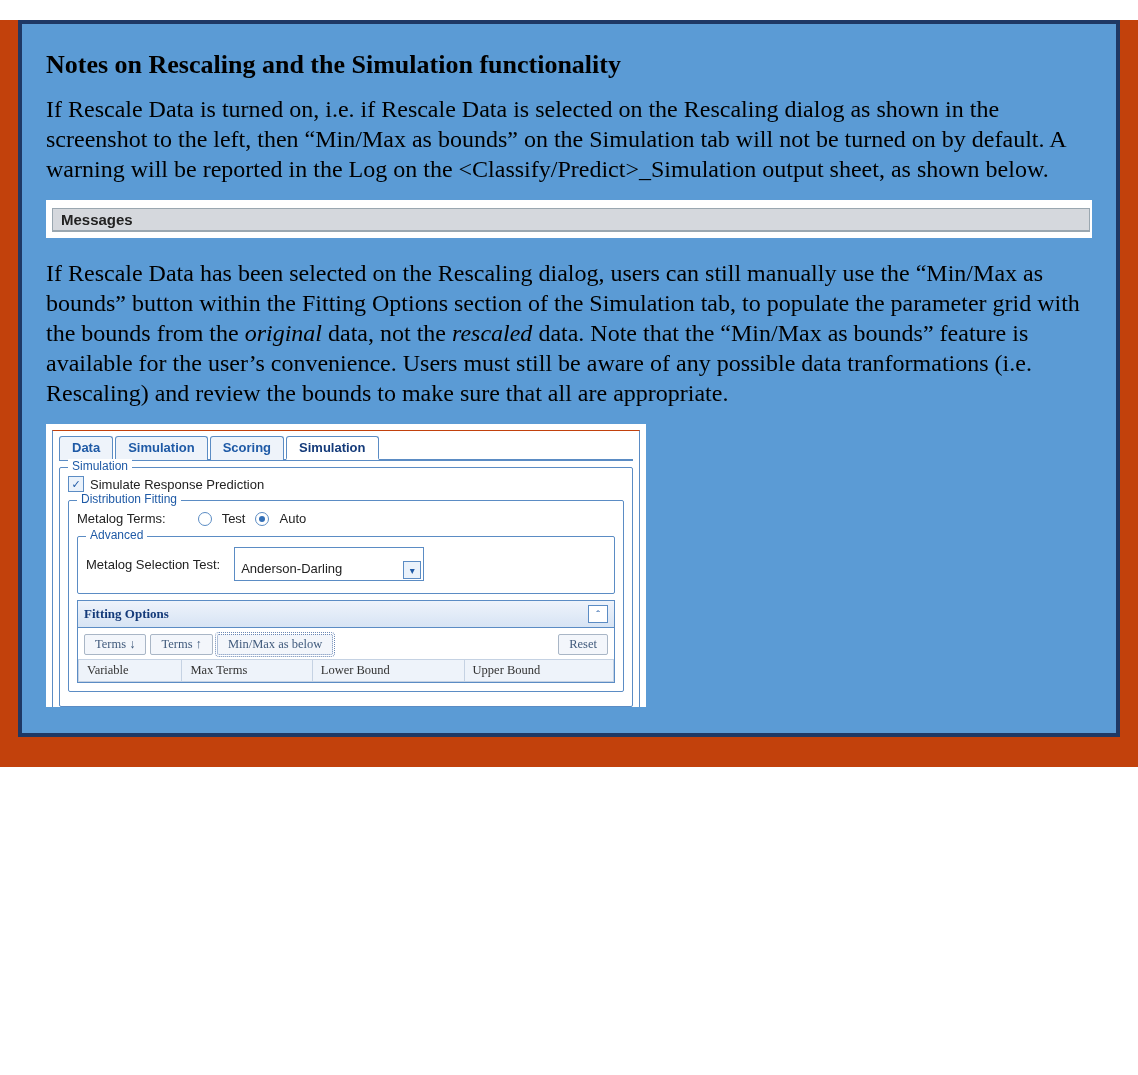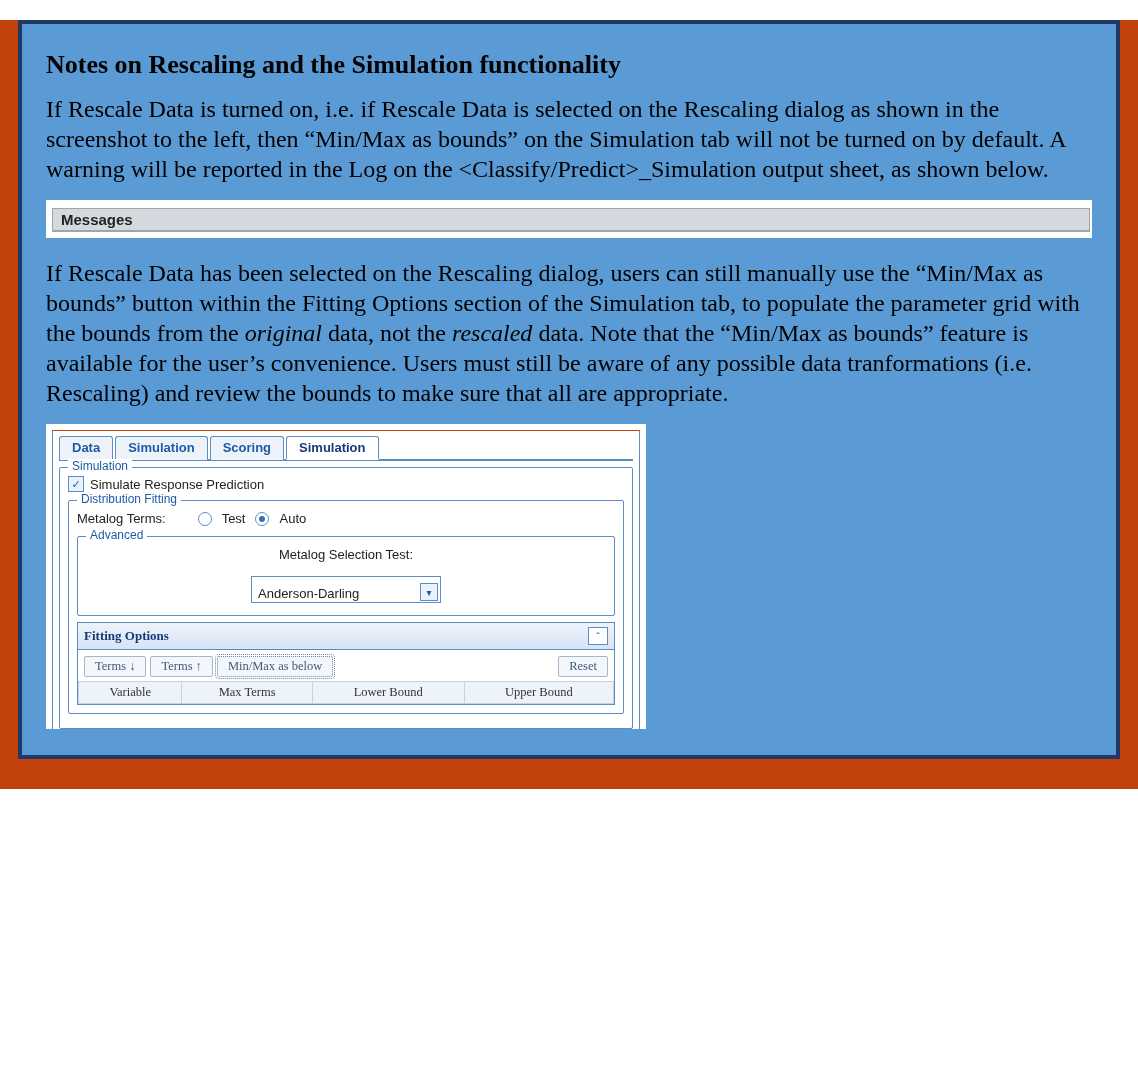--- a/index.html
+++ b/index.html
@@ -168,29 +168,28 @@
   }
   .row-lbl { color: #222; }
 
   .sel-row {
     display: flex;
     align-items: center;
     gap: 14px;
     padding: 6px 0 4px 0;
     font-size: 13px;
     color: #222;
-    flex-direction: column;
   }
   .select {
     display: inline-flex;
-    align-items: flex-end;
+    align-items: flex-start;
     justify-content: space-between;
     border: 1px solid #5b8cc4;
     background: #ffffff;
-    padding: 6px 2px 1px 6px;
+    padding: 13px 2px 1px 6px;
     min-width: 180px;
     font-size: 13px;
     color: #222;
   }
   .select-caret {
     border: 1px solid #5b8cc4;
     background: #eaf2fb;
     width: 16px; height: 16px;
     display: inline-flex;
     align-items: center;
@@ -248,21 +247,21 @@
   }
   .btn-spacer { flex: 1; }
 
   .tbl {
     width: 100%;
     border-collapse: collapse;
     font-size: 12.5px;
     color: #333;
   }
   .tbl th {
-    text-align: center;
+    text-align: left;
     font-weight: normal;
     background: #eef3fa;
     border: 1px solid #c5d2e3;
     padding: 3px 8px;
   }
 </style>
 </head>
 <body>
 
 <div class="page">

